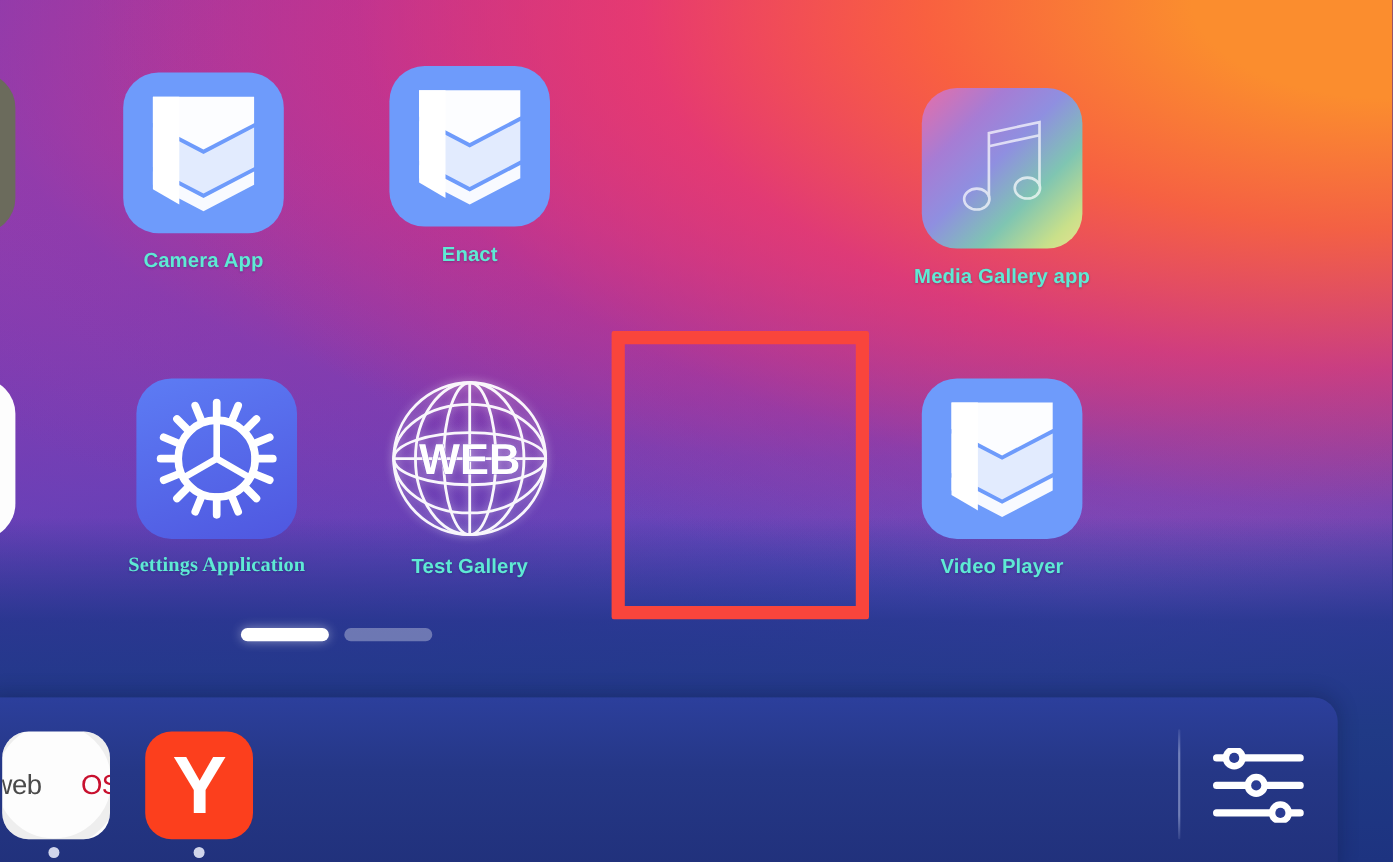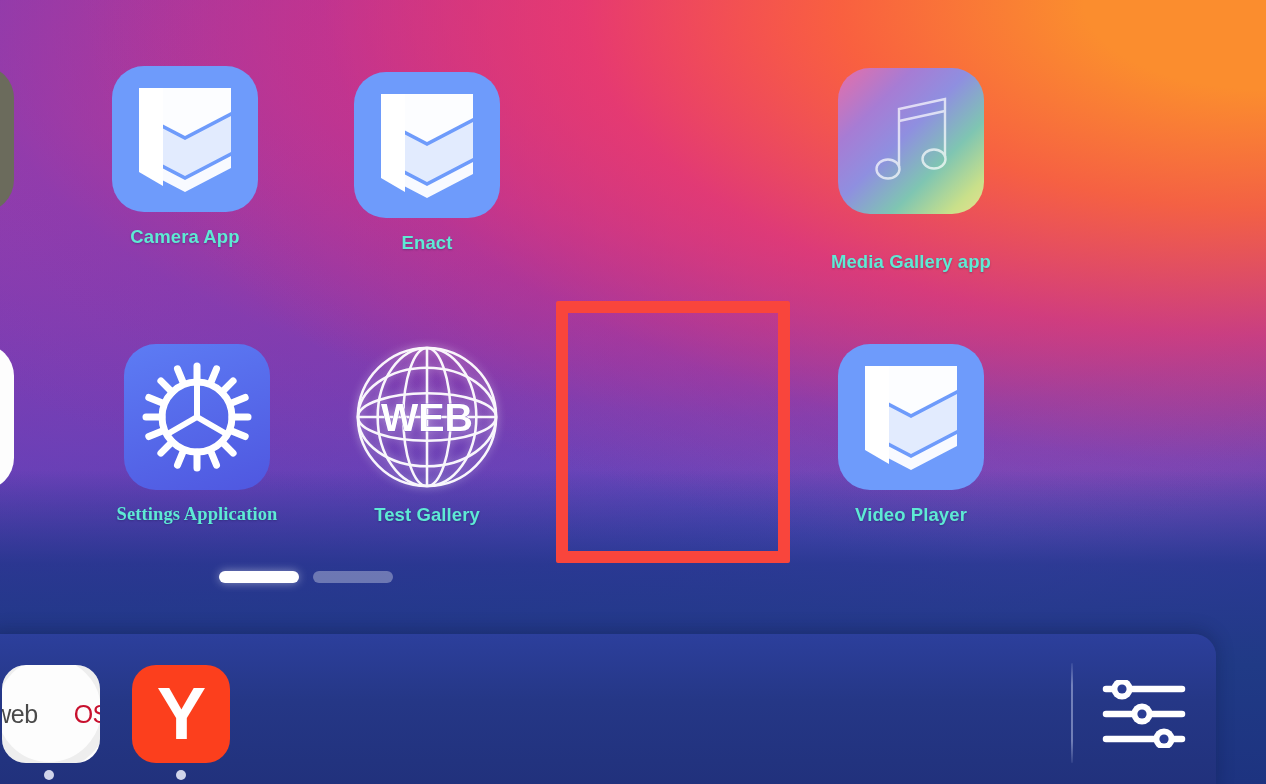--- a/index.html
+++ b/index.html
@@ -201,34 +201,34 @@
         <svg class="enact-svg" viewBox="0 0 104 114">
           <path d="M6 6 H98 V30 L52 54 L6 30 Z" fill="#ffffff" opacity="0.98"></path>
           <path d="M6 34 V70 L52 94 L98 70 V34 L52 58 Z" fill="#ffffff" opacity="0.80"></path>
           <path d="M6 74 V86 L52 110 L98 86 V74 L52 98 Z" fill="#ffffff" opacity="0.95"></path>
           <path d="M6 6 H30 V104 L6 90 Z" fill="#ffffff"></path>
         </svg>
       </div>
       <div class="app-label">Camera App</div>
     </div>
 
-    <div class="app" style="left:306px; top:72px;">
+    <div class="app" style="left:306px; top:60px;">
       <div class="app-tile tile-enact">
         <svg class="enact-svg" viewBox="0 0 104 114">
           <path d="M6 6 H98 V30 L52 54 L6 30 Z" fill="#ffffff" opacity="0.98"></path>
           <path d="M6 34 V70 L52 94 L98 70 V34 L52 58 Z" fill="#ffffff" opacity="0.80"></path>
           <path d="M6 74 V86 L52 110 L98 86 V74 L52 98 Z" fill="#ffffff" opacity="0.95"></path>
           <path d="M6 6 H30 V104 L6 90 Z" fill="#ffffff"></path>
         </svg>
       </div>
       <div class="app-label">Enact</div>
     </div>
 
 
-    <div class="app" style="left:790px; top:68px;gap:23px;">
+    <div class="app" style="left:790px; top:80px;">
       <div class="app-tile tile-media">
         <svg class="music-svg" viewBox="0 0 92 100">
           <g fill="none" stroke="#ffffff" stroke-width="2.4" opacity="0.70">
             <path d="M34 76 V18 L80 8 V66"></path>
             <path d="M34 30 L80 20"></path>
             <ellipse cx="23" cy="78" rx="11.5" ry="9.5"></ellipse>
             <ellipse cx="69" cy="68" rx="11.5" ry="9.5"></ellipse>
           </g>
         </svg>
       </div>

